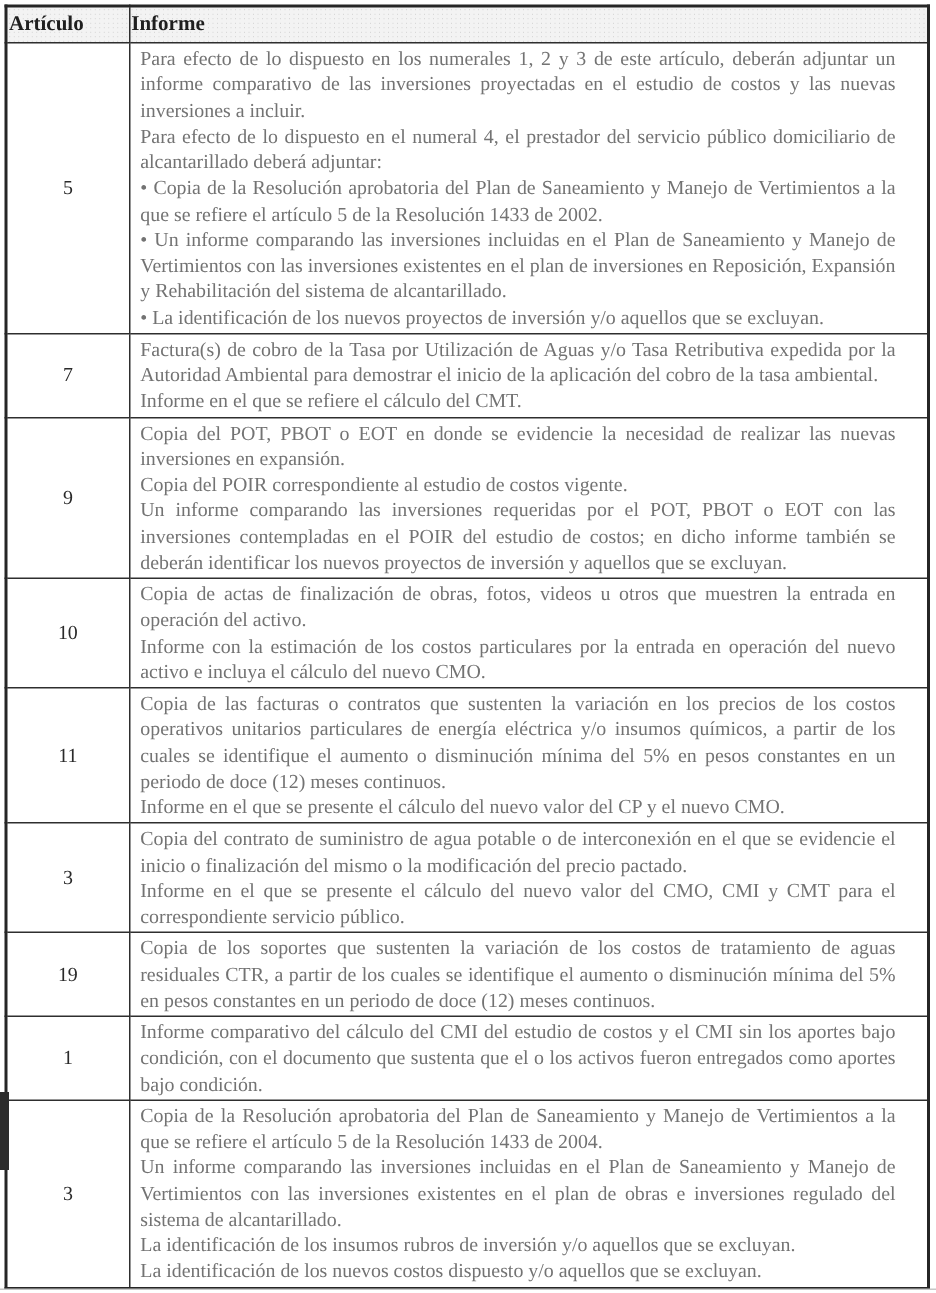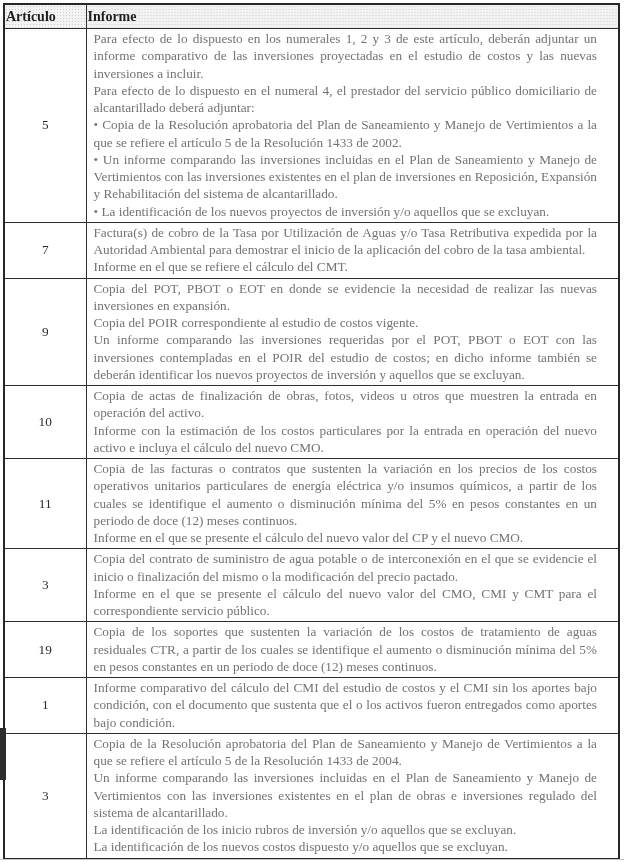--- a/index.html
+++ b/index.html
@@ -146,21 +146,21 @@
           <td class="col-articulo">1</td>
           <td class="col-soporte">
             <div class="para">Informe comparativo del cálculo del CMI del estudio de costos y el CMI sin los aportes bajo condición, con el documento que sustenta que el o los activos fueron entregados como aportes bajo condición.</div>
           </td>
         </tr>
         <tr>
           <td class="col-articulo">3</td>
           <td class="col-soporte">
             <div class="para">Copia de la Resolución aprobatoria del Plan de Saneamiento y Manejo de Vertimientos a la que se refiere el artículo 5 de la Resolución 1433 de 2004.</div>
             <div class="para">Un informe comparando las inversiones incluidas en el Plan de Saneamiento y Manejo de Vertimientos con las inversiones existentes en el plan de obras e inversiones regulado del sistema de alcantarillado.</div>
-            <div class="para">La identificación de los inicio rubros de inversión y/o aquellos que se excluyan.</div>
+            <div class="para">La identificación de los insumos rubros de inversión y/o aquellos que se excluyan.</div>
             <div class="para">La identificación de los nuevos costos dispuesto y/o aquellos que se excluyan.</div>
           </td>
         </tr>
       </tbody>
   </table>
   <div class="scan-artifact"></div>
   <div class="bottom-scan-line"></div>
 </div>
 
 </body></html>

